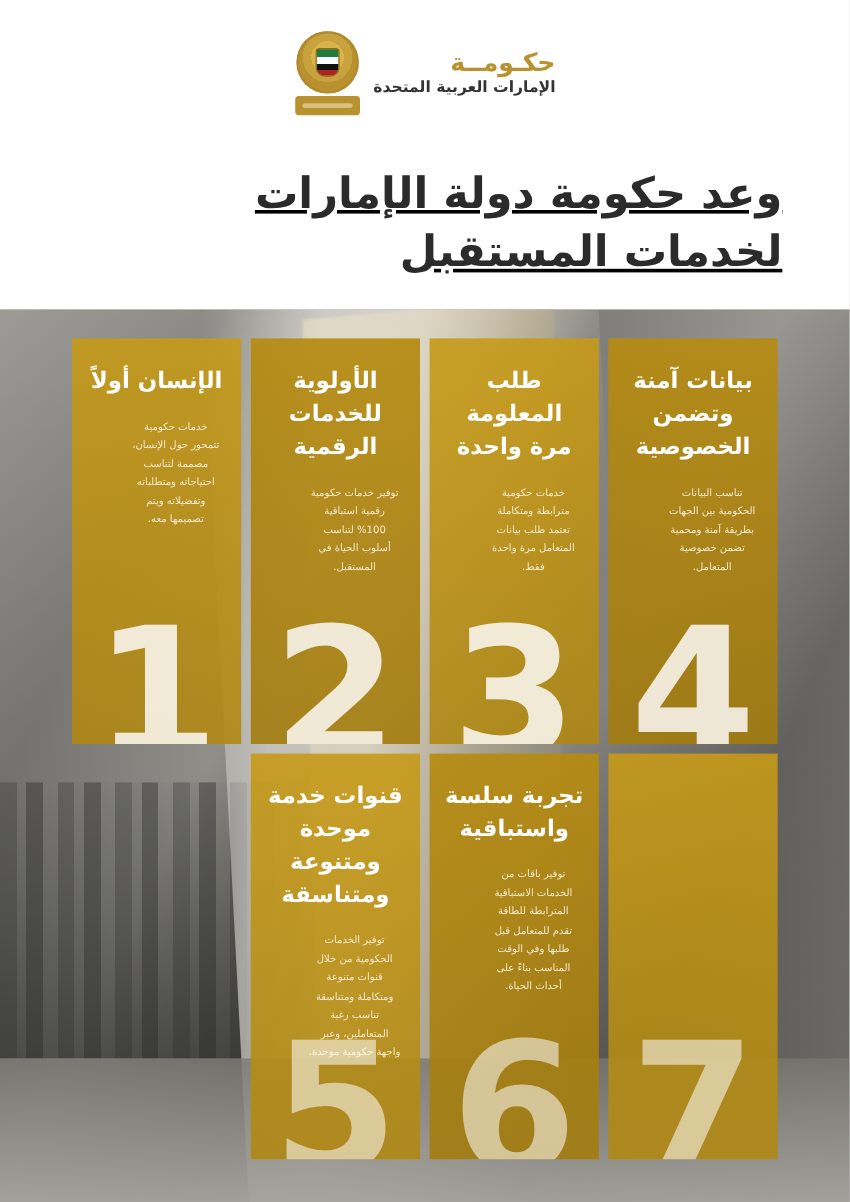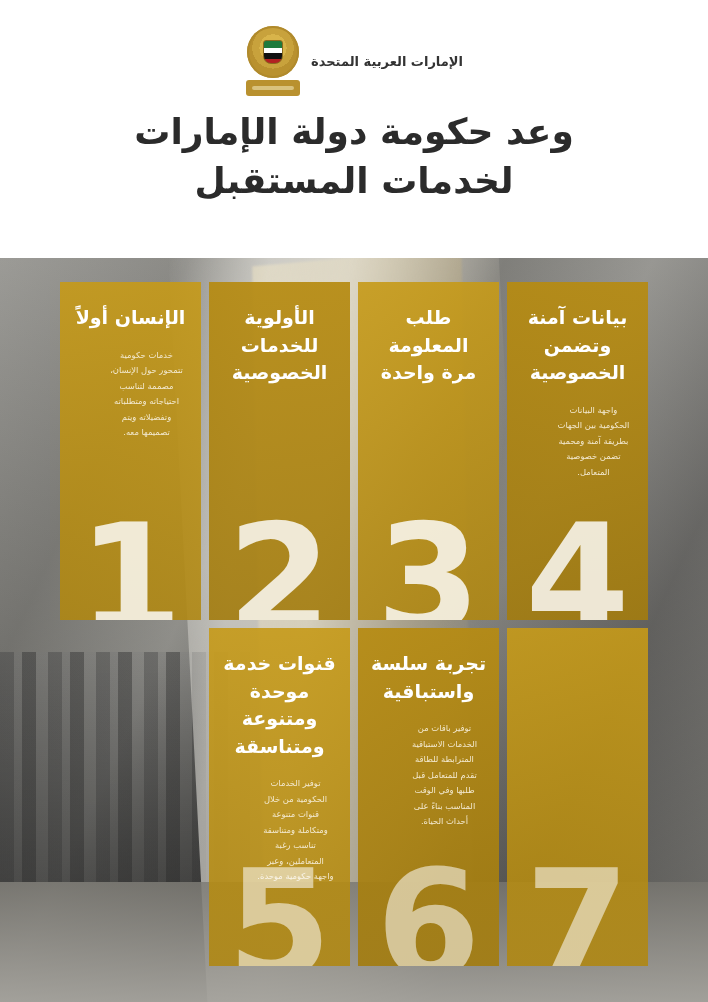--- a/index.html
+++ b/index.html
@@ -80,23 +80,24 @@
     letter-spacing: 1px;
   }
   .gov-text .l2 {
     font-size: 13px;
     font-weight: bold;
     color: #333333;
     margin-top: 2px;
   }
 
   .title-block {
-    margin-top: 12px;
-    text-align: center;
+    margin-top: 42px;
+    text-align: right;
     padding: 0 56px;
+    text-decoration: underline;
   }
   .title-block .t1,
   .title-block .t2 {
     font-size: 36px;
     font-weight: bold;
     color: #2b2b2b;
     letter-spacing: 2px;
     line-height: 1.35;
     white-space: nowrap;
   }
@@ -211,20 +212,21 @@
 <div class="page">
 
   <div class="header">
     <div class="emblem-row">
       <div class="emblem">
         <div class="falcon"></div>
         <div class="shield"></div>
         <div class="scroll"></div>
       </div>
       <div class="gov-text">
+        <div class="l1">حكـومــة</div>
         <div class="l2">الإمارات العربية المتحدة</div>
       </div>
     </div>
 
     <div class="title-block">
       <div class="t1">وعد حكومة دولة الإمارات</div>
       <div class="t2">لخدمات المستقبل</div>
     </div>
   </div>
 
@@ -233,31 +235,33 @@
     <div class="skyline"></div>
     <div class="flag"></div>
     <div class="figure"></div>
     <div class="road"></div>
   </div>
 
   <div class="grid">
 
     <div class="card">
       <div class="c-title">بيانات آمنة وتضمن الخصوصية</div>
-      <div class="c-desc">واجهة البيانات الحكومية بين الجهات بطريقة آمنة ومحمية تضمن خصوصية المتعامل.</div>
+      <div class="c-desc">تناسب البيانات الحكومية بين الجهات بطريقة آمنة ومحمية تضمن خصوصية المتعامل.</div>
       <div class="c-num">4</div>
     </div>
 
     <div class="card light">
       <div class="c-title">طلب المعلومة مرة واحدة</div>
+      <div class="c-desc">خدمات حكومية مترابطة ومتكاملة تعتمد طلب بيانات المتعامل مرة واحدة فقط.</div>
       <div class="c-num">3</div>
     </div>
 
     <div class="card">
-      <div class="c-title">الأولوية للخدمات الخصوصية</div>
+      <div class="c-title">الأولوية للخدمات الرقمية</div>
+      <div class="c-desc">توفير خدمات حكومية رقمية استباقية 100% لتناسب أسلوب الحياة في المستقبل.</div>
       <div class="c-num">2</div>
     </div>
 
     <div class="card light">
       <div class="c-title">الإنسان أولاً</div>
       <div class="c-desc">خدمات حكومية تتمحور حول الإنسان، مصممة لتناسب احتياجاته ومتطلباته وتفضيلاته ويتم تصميمها معه.</div>
       <div class="c-num">1</div>
     </div>
 
 

